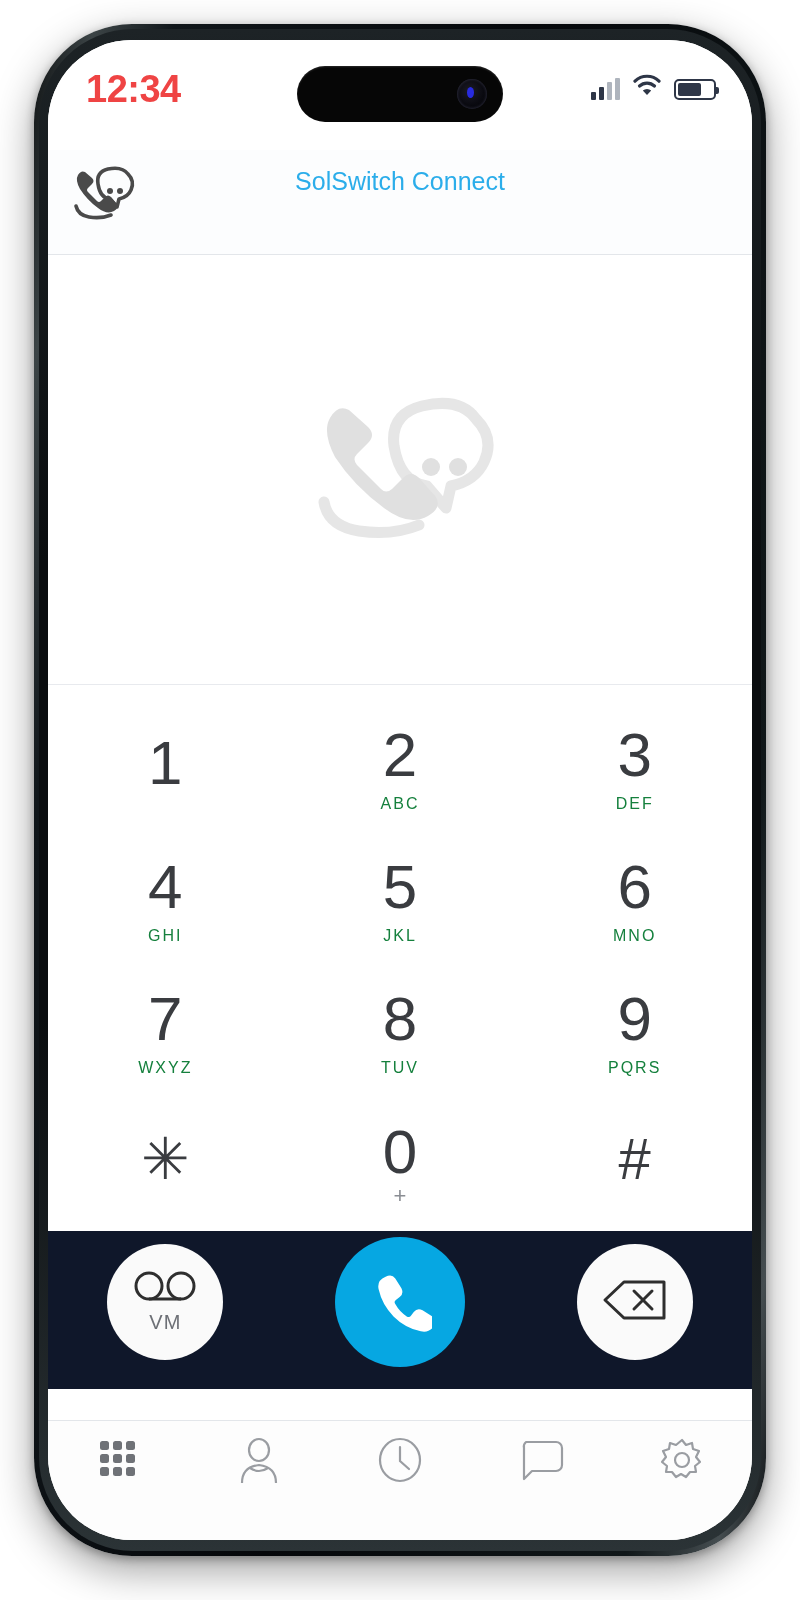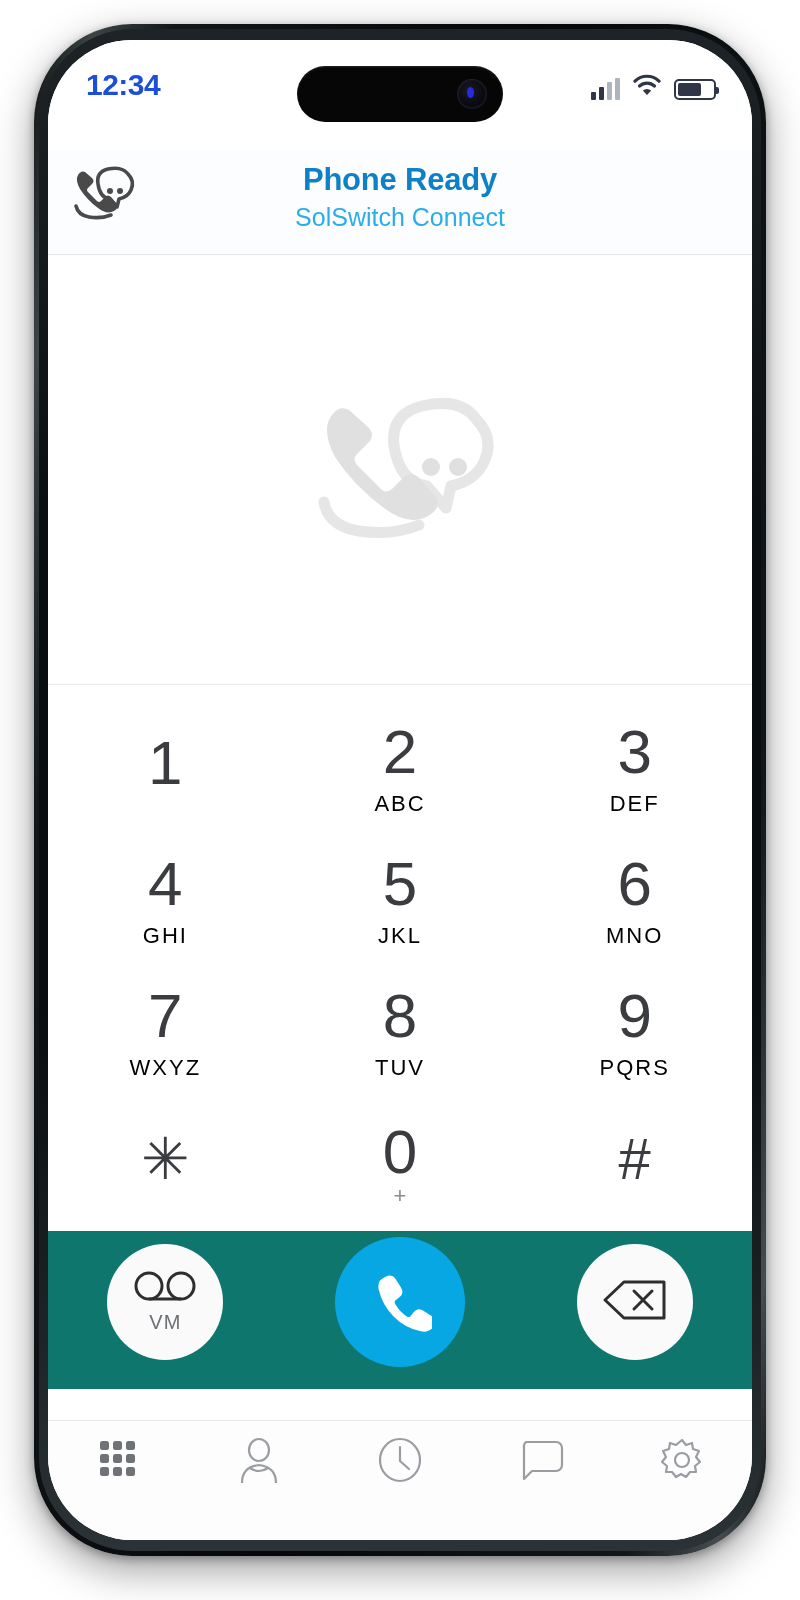--- a/index.html
+++ b/index.html
@@ -57,23 +57,23 @@
   
   .status-bar {
     position: relative;
     height: 110px;
     background: #ffffff;
   }
   .status-time {
     position: absolute;
     left: 38px;
     top: 28px;
-    font-size: 30px;
+    font-size: 38px;
     font-weight: bold;
-    color: #1d4ed8;
+    color: #ef4444;
     letter-spacing: -0.5px;
   }
   .status-right {
     position: absolute;
     right: 36px;
     top: 34px;
     display: flex;
     align-items: flex-end;
     gap: 13px;
   }
@@ -190,35 +190,35 @@
     user-select: none;
   }
   .key .digit {
     font-size: 62px;
     font-weight: 300;
     color: #3a3c40;
     line-height: 0.95;
     font-family: "Liberation Sans", sans-serif;
   }
   .key .letters {
-    font-size: 22px;
-    color: #000000;
+    font-size: 16px;
+    color: #15803d;
     letter-spacing: 2px;
     margin-top: 12px;
     line-height: 1;
   }
   .key.sym .digit { font-size: 58px; }
   .key .plus { font-size: 22px; color: #8a8d93; margin-top: 4px; line-height: 1; }
 
   
   .action-row {
     display: flex;
     align-items: center;
     padding: 6px 0 22px 0;
-    background: #0f766e;
+    background: #0f172a;
   }
   .action-cell {
     flex: 1;
     display: flex;
     align-items: center;
     justify-content: center;
   }
   .soft-btn {
     width: 116px; height: 116px;
     border-radius: 50%;
@@ -302,21 +302,20 @@
           <g fill="none" stroke="#4a4a4a" stroke-width="3.6" stroke-linejoin="round" stroke-linecap="round">
             <path d="M16 44 q2 9 13 11 q12 2 22 -2"></path>
             <path d="M38 22 q-2 -12 10 -15 q14 -3 20 5 q7 7 3 16 q-3 7 -12 9 l-2 8 l-7 -8 q-10 -1 -12 -15 z"></path>
           </g>
           <path d="M18 13 q3 -5 7 -3 l7 6 q3 3 0 6 l-4 4 q-2 2 0 4 l9 9 q2 2 4 0 l4 -4 q3 -3 6 0 l6 7 q2 4 -3 7 q-7 4 -16 -3 q-11 -8 -18 -19 q-5 -9 -2 -14 z" fill="#4a4a4a"></path>
           <circle cx="50" cy="29" r="3" fill="#4a4a4a"></circle>
           <circle cx="60" cy="29" r="3" fill="#4a4a4a"></circle>
         </svg>
       </span>
       <div class="header-titles">
-        <div class="header-title">Phone Ready</div>
         <div class="header-sub">SolSwitch Connect</div>
       </div>
     </div>
 
     <div class="display-area">
       <span class="watermark">
         <svg viewBox="0 0 212 160" width="212" height="160">
           <g fill="none" stroke="#e6e6e6" stroke-width="11" stroke-linejoin="round" stroke-linecap="round">
             <path d="M30 112 q4 24 35 29 q33 5 60 -6"></path>
             <path d="M100 56 q-4 -32 28 -40 q38 -9 54 13 q19 19 8 43 q-9 19 -33 24 l-5 22 l-19 -22 q-27 -3 -33 -40 z"></path>

